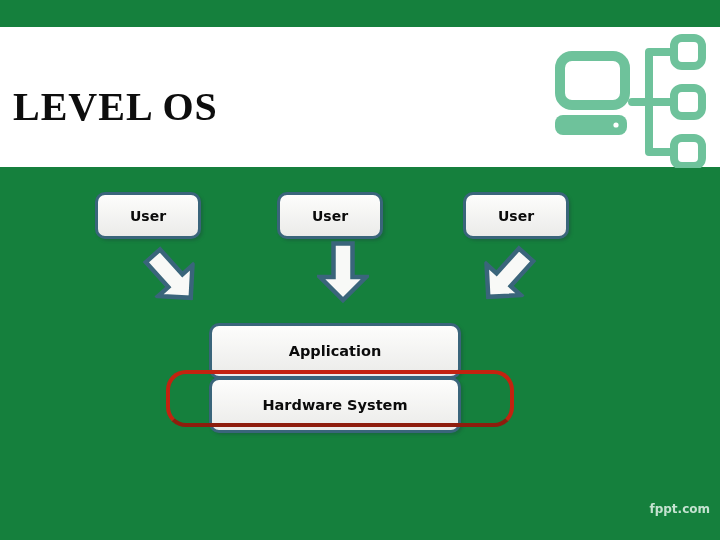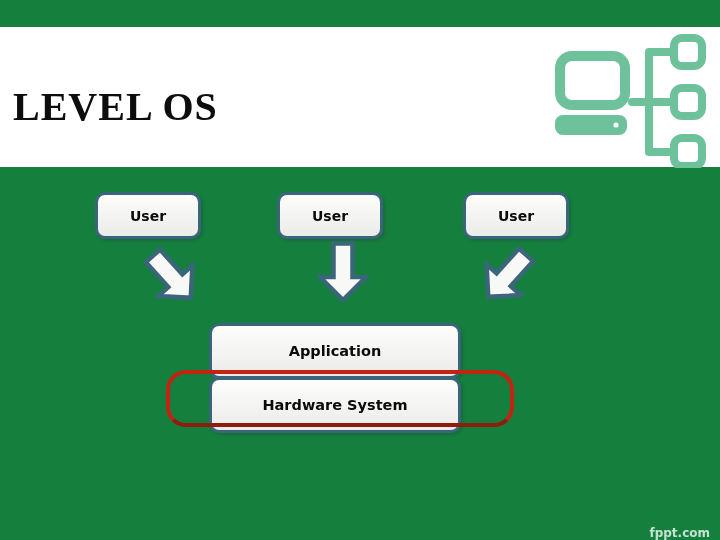--- a/index.html
+++ b/index.html
@@ -28,21 +28,21 @@
   }
   .user-box{top:192px;width:106px;height:47px;font-size:14px;}
   .stack-box{left:209px;width:252px;height:56px;font-size:14.5px;}
   .arrow{position:absolute;width:52px;height:62px;}
   .highlight{
     position:absolute;left:166px;top:370px;width:348px;height:57px;
     border:4px solid #c32310;border-bottom-color:#8e1d0d;border-radius:20px;
     box-sizing:border-box;background:transparent;
   }
   .watermark{
-    position:absolute;right:10px;bottom:0;
+    position:absolute;right:10px;bottom:24px;
     font-size:12px;font-weight:bold;color:rgba(240,250,245,0.8);
   }
 </style>
 </head>
 <body>
 
 <div class="slide">
 
   <div class="header-band"></div>
 

